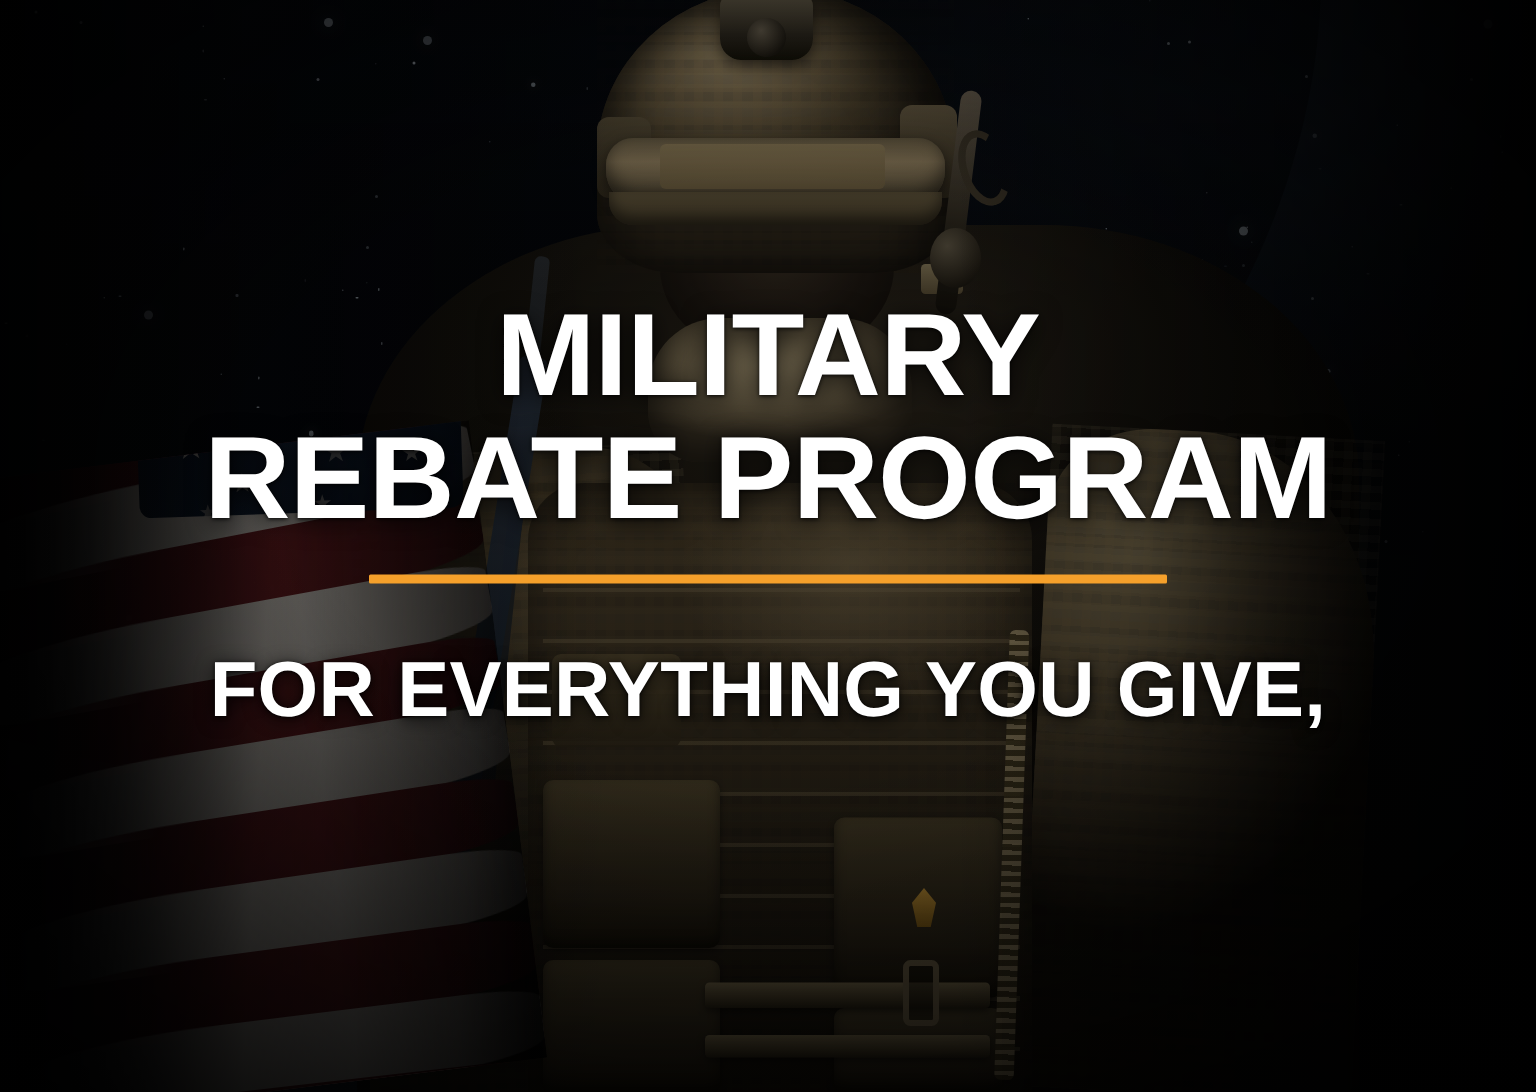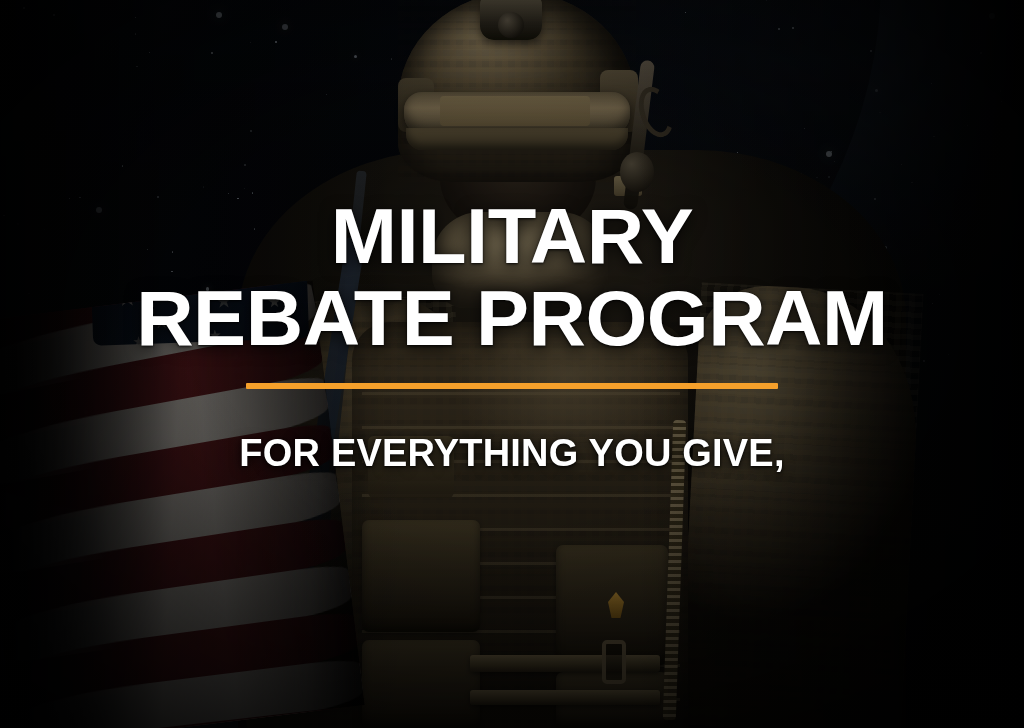--- a/index.html
+++ b/index.html
@@ -349,21 +349,21 @@
     position:absolute; top:383px; left:0; right:0;
     display:flex; justify-content:center;
   }
   .divider {
     width:532px; height:6px;
     background:#f5a02b;
     border-radius:1px;
   }
   .sub-l1 {
     position:absolute; top:433px; left:0; right:0;
-    font-size:38px;
+    font-size:52px;
   }
   .sub-l2 {
     position:absolute; top:485px; left:0; right:0;
     font-size:38px;
   }
   .subtitle {
     color:#ffffff;
     font-weight:700;
     text-align:center;
     letter-spacing:0.2px;

